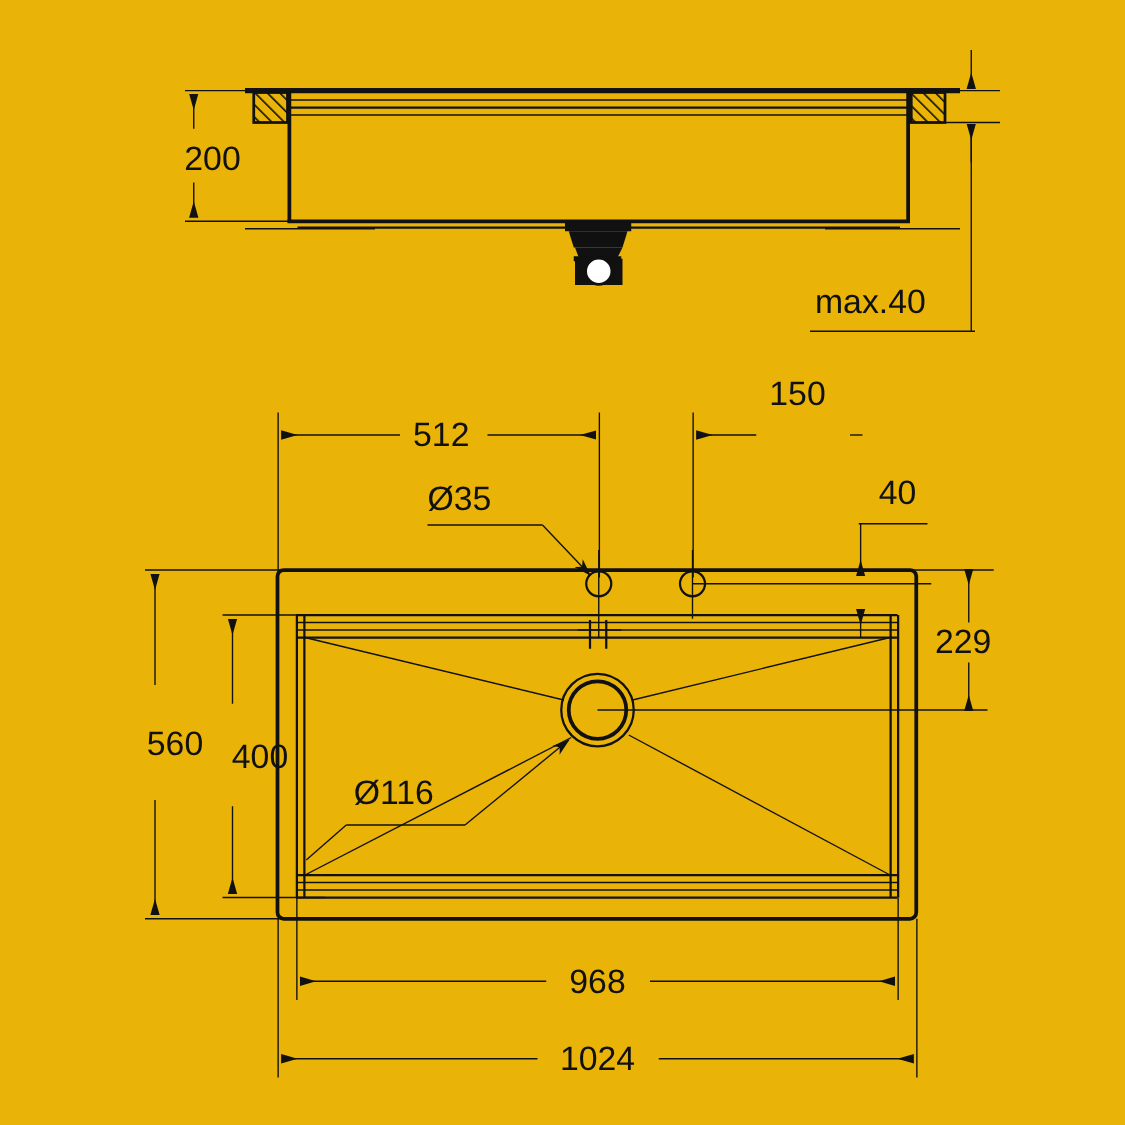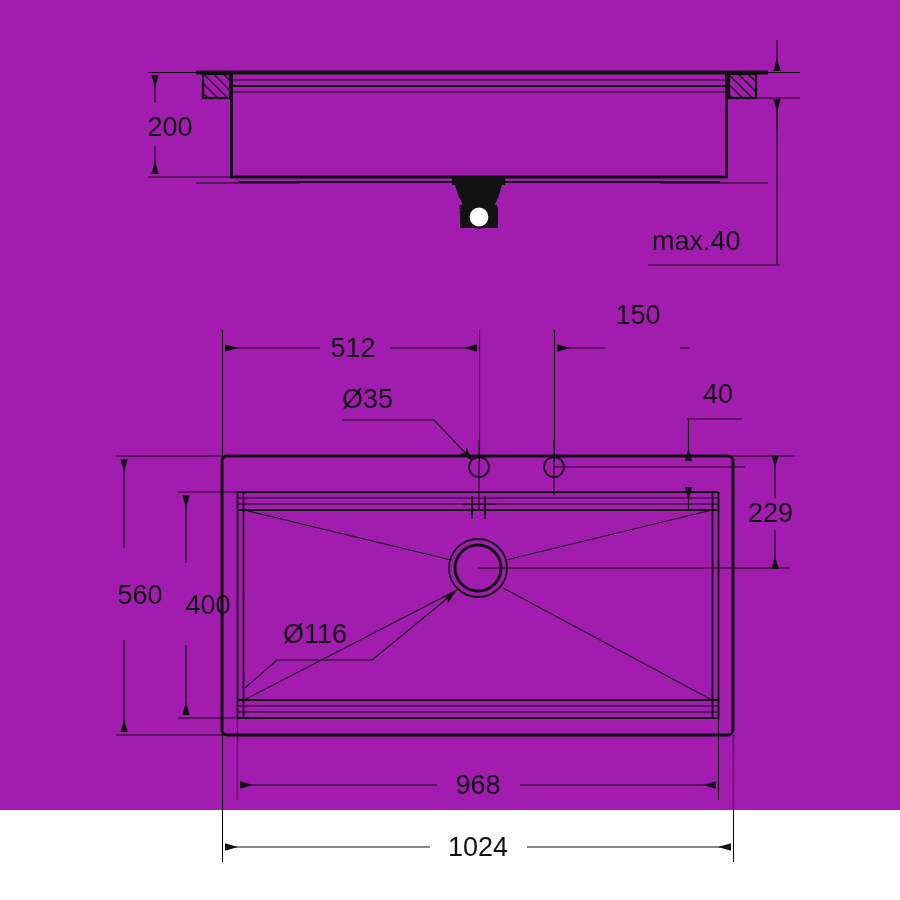--- a/index.html
+++ b/index.html
@@ -10,22 +10,22 @@
   }
   body {
     width: 900px;
     height: 900px;
     font-family: "Liberation Sans", sans-serif;
     overflow: hidden;
   }
   #drawing-root {
     position: relative;
     width: 900px;
-    height: 810px;
-    background: #a21caf;
+    height: 900px;
+    background: #eab308;
   }
   svg#tech-drawing {
     display: block;
     width: 900px;
     height: 900px;
   }
   .ln {
     stroke: #111111;
     fill: none;
     stroke-linecap: butt;

